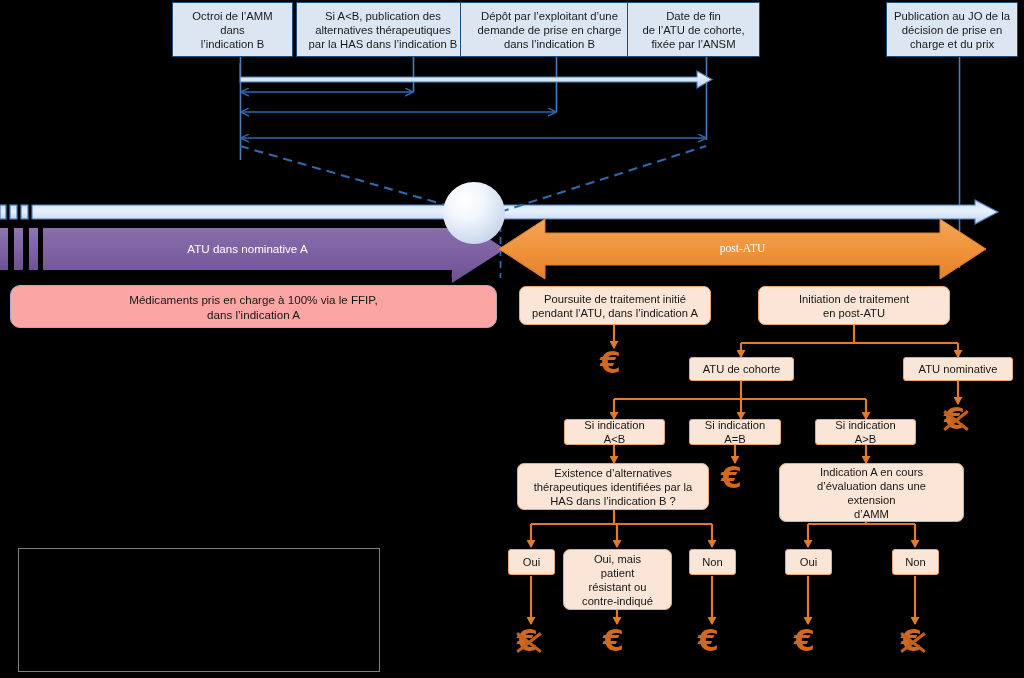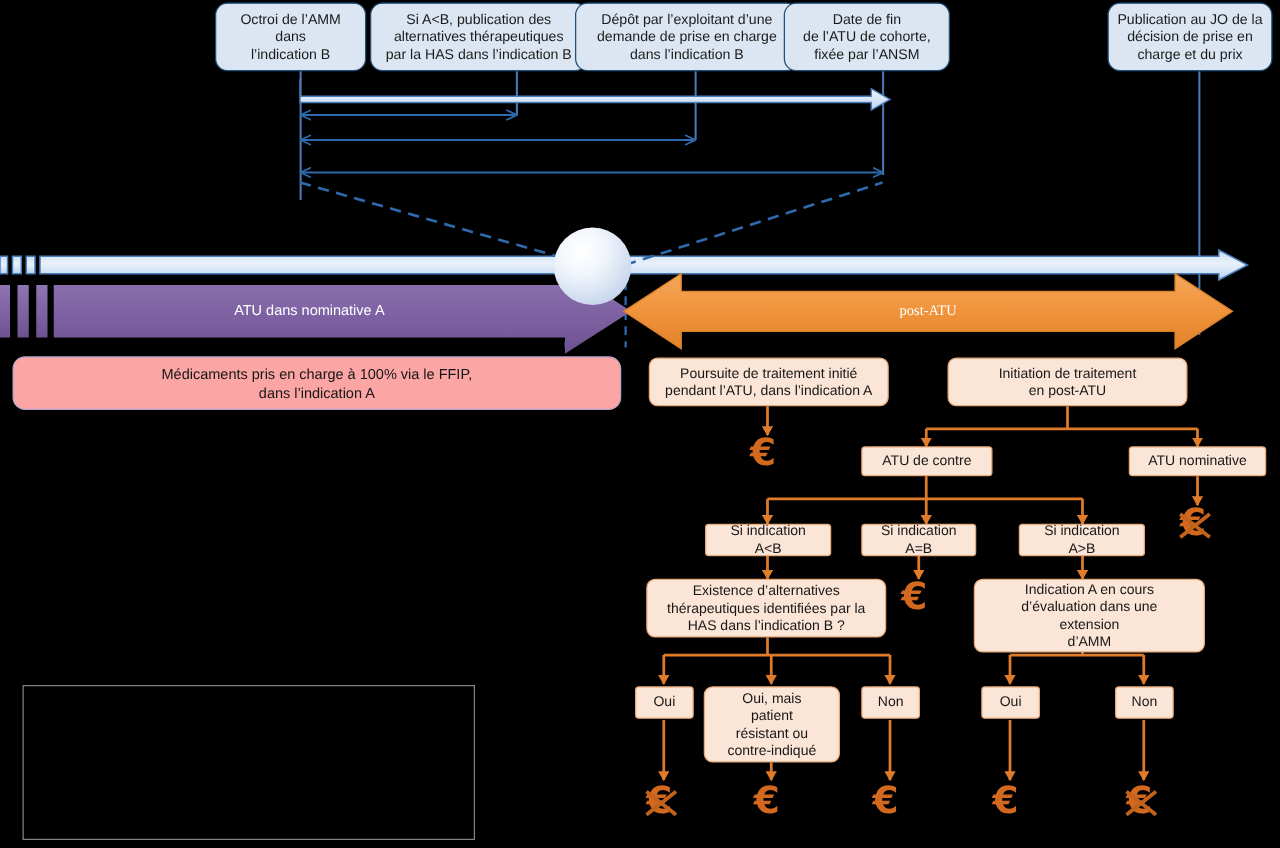--- a/index.html
+++ b/index.html
@@ -2,21 +2,21 @@
 <html><head>
 <meta charset="utf-8">
 <style>
   html,body{margin:0;padding:0;background:#000;}
   body{width:1024px;height:678px;position:relative;overflow:hidden;
        font-family:"Liberation Sans","DejaVu Sans",sans-serif;}
   #stage{position:absolute;left:0;top:0;width:1024px;height:678px;}
   svg#wires{position:absolute;left:0;top:0;width:1024px;height:678px;pointer-events:none;}
 
   .box{position:absolute;box-sizing:border-box;display:flex;align-items:center;
-       justify-content:center;text-align:center;color:#1a1a1a;border-radius:10px;}
+       justify-content:center;text-align:center;color:#1a1a1a;}
   
   .mbox{background:#dce6f2;border:1.5px solid #1f4e79;font-size:11.3px;line-height:14px;
         padding:2px 4px;}
   
   .purple-band{background:#fca5a5;border:1px solid #b3a6ca;border-radius:10px;
         font-size:11.6px;line-height:15px;color:#161616;}
   
   .pbox{background:#fbe5d6;border:1px solid #e8a97a;border-radius:7px;
         font-size:11.2px;line-height:14px;color:#161616;padding:1px 12px;}
   .pbox.sq{border-radius:3px;}
@@ -163,21 +163,21 @@
   <div class="box mbox" style="left:886px;top:2px;width:132px;height:55px;">Publication au JO de la<br>décision de prise en<br>charge et du prix</div>
 
   <div style="position:absolute;left:43px;top:242px;width:409px;text-align:center;color:#fff;font-size:11.6px;">ATU dans nominative A</div>
   <div style="position:absolute;left:545px;top:242px;width:395px;text-align:center;color:#fff;font-size:11.6px;font-family:Liberation Serif, serif;">post-ATU</div>
 
   <div class="box purple-band" style="left:10px;top:285px;width:487px;height:43px;">Médicaments pris en charge à 100% via le FFIP,<br>dans l’indication A</div>
 
   <div class="box pbox" style="left:519px;top:286px;width:192px;height:39px;">Poursuite de traitement initié<br>pendant l’ATU, dans l’indication A</div>
   <div class="box pbox" style="left:758px;top:286px;width:192px;height:39px;">Initiation de traitement<br>en post-ATU</div>
 
-  <div class="box pbox sq" style="left:689px;top:357px;width:105px;height:24px;">ATU de contre</div>
+  <div class="box pbox sq" style="left:689px;top:357px;width:105px;height:24px;">ATU de cohorte</div>
   <div class="box pbox sq" style="left:903px;top:357px;width:110px;height:24px;">ATU nominative</div>
 
   <div class="box pbox sq" style="left:564px;top:419px;width:101px;height:26px;">Si indication<br>A&lt;B</div>
   <div class="box pbox sq" style="left:689px;top:419px;width:92px;height:26px;">Si indication<br>A=B</div>
   <div class="box pbox sq" style="left:815px;top:419px;width:101px;height:26px;">Si indication<br>A&gt;B</div>
 
   <div class="box pbox" style="left:517px;top:463px;width:192px;height:47px;">Existence d’alternatives<br>thérapeutiques identifiées par la<br>HAS dans l’indication B ?</div>
   <div class="box pbox" style="left:779px;top:463px;width:185px;height:59px;">Indication A en cours<br>d’évaluation dans une extension<br>d’AMM</div>
 
   <div class="box pbox sq" style="left:508px;top:549px;width:47px;height:26px;">Oui</div>

